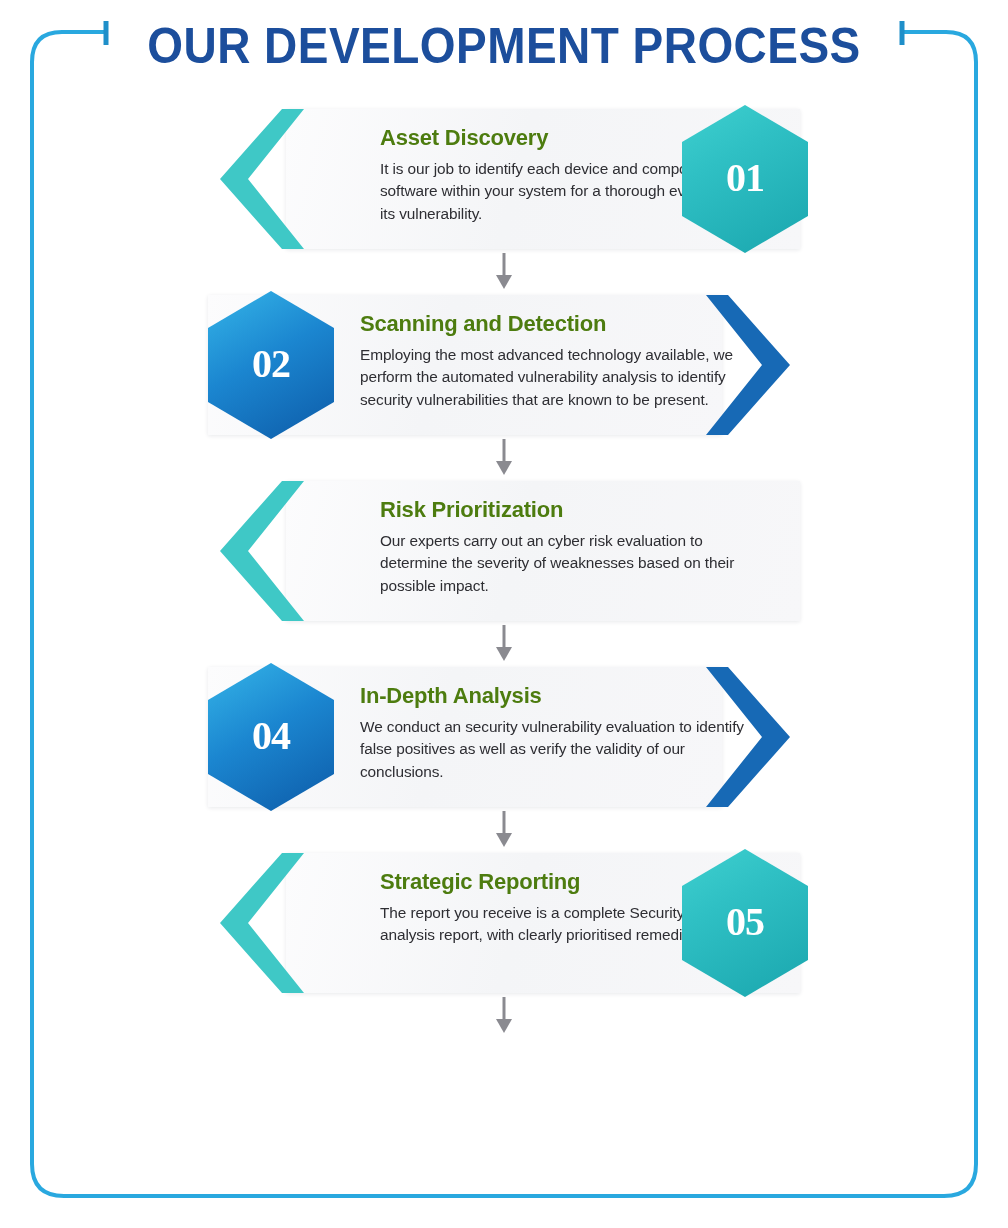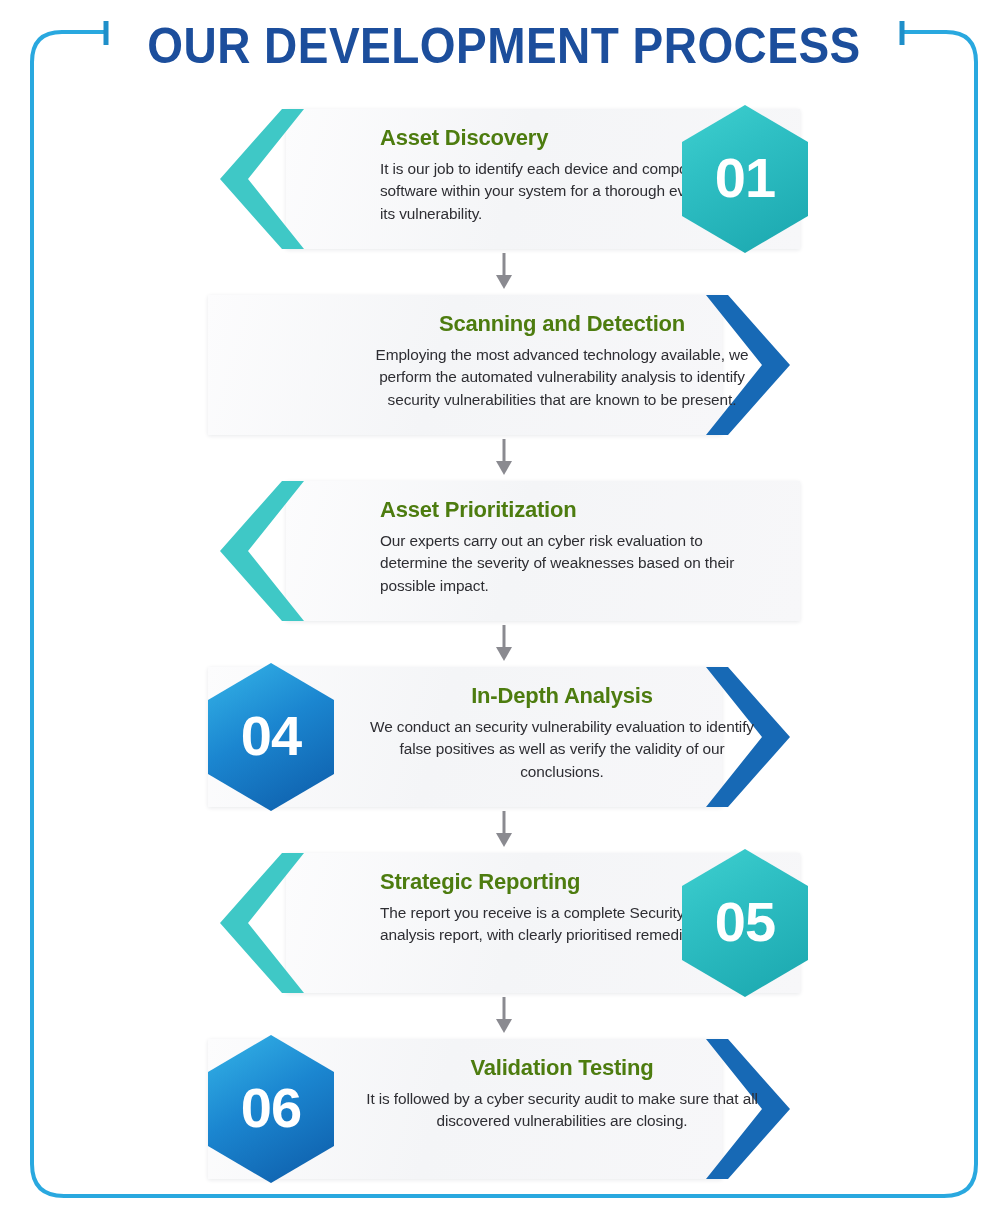--- a/index.html
+++ b/index.html
@@ -89,22 +89,22 @@
     justify-content: center;
     filter: drop-shadow(0 3px 6px rgba(20,40,70,0.22));
   }
   .step.left  .hex { right: -8px; }
   .step.right .hex { left: 0px; }
 
   .hex.teal { background: linear-gradient(150deg, #3fd0cf 0%, #2fc0c4 35%, #1aa6ae 100%); }
   .hex.blue { background: linear-gradient(150deg, #35b5e8 0%, #1b86d0 45%, #0d5ba8 100%); }
 
   .hex-num {
-    font-family: Liberation Sans, sans-serif;
-    font-size: 56px;
+    font-family: Liberation Serif, serif;
+    font-size: 40px;
     font-weight: bold;
     color: #ffffff;
     letter-spacing: -1px;
     line-height: 1;
     transform: translateY(-1px);
   }
 
   
   .chev {
     position: absolute;
@@ -114,21 +114,21 @@
   }
   .step.left  .chev { left: 0px; }
   .step.right .chev { right: -2px; }
 
   
   .txt {
     position: absolute;
     top: 20px;
   }
   .step.left  .txt { left: 172px; width: 392px; }
-  .step.right .txt { left: 152px; width: 404px; text-align: center; }
+  .step.right .txt { left: 152px; width: 404px; }
 
   .step-title {
     font-family: "Liberation Sans", sans-serif;
     font-size: 22px;
     font-weight: bold;
     color: #4d7c0f;
     letter-spacing: -0.2px;
     margin-bottom: 7px;
     white-space: nowrap;
   }
@@ -191,38 +191,41 @@
     <div class="step right">
       <div class="step-inner">
         <div class="panel"></div>
         <svg class="chev" viewBox="0 0 96 144" xmlns="http://www.w3.org/2000/svg">
           <path d="M 22 2 L 0 2 L 56 72 L 0 142 L 22 142 L 84 72 Z" fill="#1769b5"></path>
         </svg>
         <div class="txt">
           <div class="step-title">Scanning and Detection</div>
           <div class="step-desc">Employing the most advanced technology available, we perform the automated vulnerability analysis to identify security vulnerabilities that are known to be present.</div>
         </div>
+        <div class="hex blue">
+          <span class="hex-num">02</span>
+        </div>
       </div>
     </div>
 
     <div class="connector" style="position:relative;left:489px;height:38px;">
       <svg width="30" height="38" viewBox="0 0 30 38" xmlns="http://www.w3.org/2000/svg">
         <line x1="15" y1="0" x2="15" y2="24" stroke="#8a8a90" stroke-width="3"></line>
         <path d="M 7 22 L 23 22 L 15 36 Z" fill="#8a8a90"></path>
       </svg>
     </div>
 
     <div class="step left">
       <div class="step-inner">
         <div class="panel"></div>
         <svg class="chev" viewBox="0 0 96 144" xmlns="http://www.w3.org/2000/svg">
           <path d="M 74 2 L 96 2 L 40 72 L 96 142 L 74 142 L 12 72 Z" fill="#3fc8c6"></path>
         </svg>
         <div class="txt">
-          <div class="step-title">Asset Prioritization</div>
+          <div class="step-title">Risk Prioritization</div>
           <div class="step-desc">Our experts carry out an cyber risk evaluation to determine the severity of weaknesses based on their possible impact.</div>
         </div>
       </div>
     </div>
 
     <div class="connector" style="position:relative;left:489px;height:38px;">
       <svg width="30" height="38" viewBox="0 0 30 38" xmlns="http://www.w3.org/2000/svg">
         <line x1="15" y1="0" x2="15" y2="24" stroke="#8a8a90" stroke-width="3"></line>
         <path d="M 7 22 L 23 22 L 15 36 Z" fill="#8a8a90"></path>
       </svg>
@@ -267,30 +270,15 @@
       </div>
     </div>
 
     <div class="connector" style="position:relative;left:489px;height:38px;">
       <svg width="30" height="38" viewBox="0 0 30 38" xmlns="http://www.w3.org/2000/svg">
         <line x1="15" y1="0" x2="15" y2="24" stroke="#8a8a90" stroke-width="3"></line>
         <path d="M 7 22 L 23 22 L 15 36 Z" fill="#8a8a90"></path>
       </svg>
     </div>
 
-    <div class="step right">
-      <div class="step-inner">
-        <div class="panel"></div>
-        <svg class="chev" viewBox="0 0 96 144" xmlns="http://www.w3.org/2000/svg">
-          <path d="M 22 2 L 0 2 L 56 72 L 0 142 L 22 142 L 84 72 Z" fill="#1769b5"></path>
-        </svg>
-        <div class="txt">
-          <div class="step-title">Validation Testing</div>
-          <div class="step-desc">It is followed by a cyber security audit to make sure that all discovered vulnerabilities are closing.</div>
-        </div>
-        <div class="hex blue">
-          <span class="hex-num">06</span>
-        </div>
-      </div>
-    </div>
 
   </div>
 </div>
 
 </body></html>

